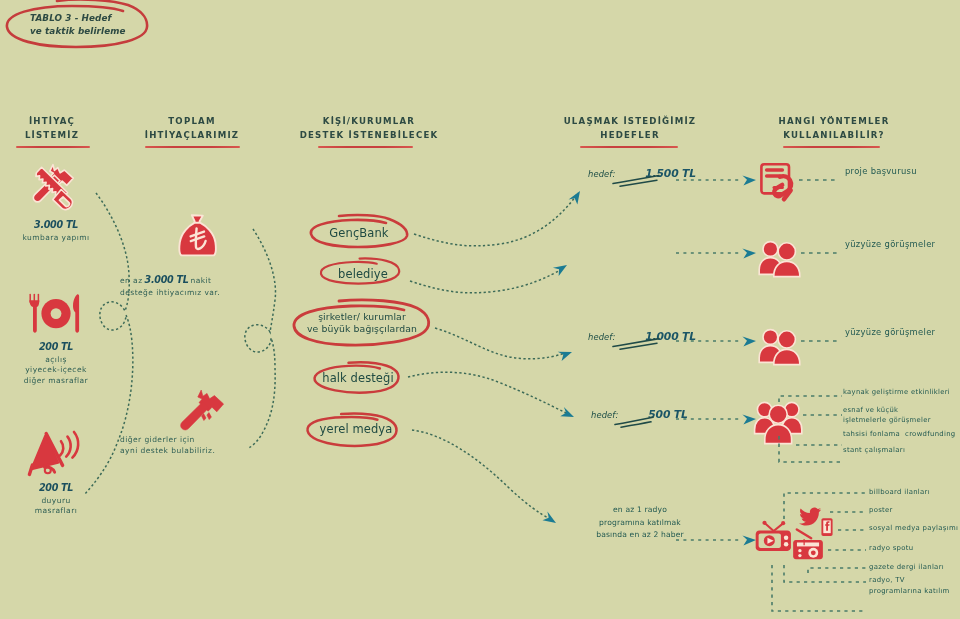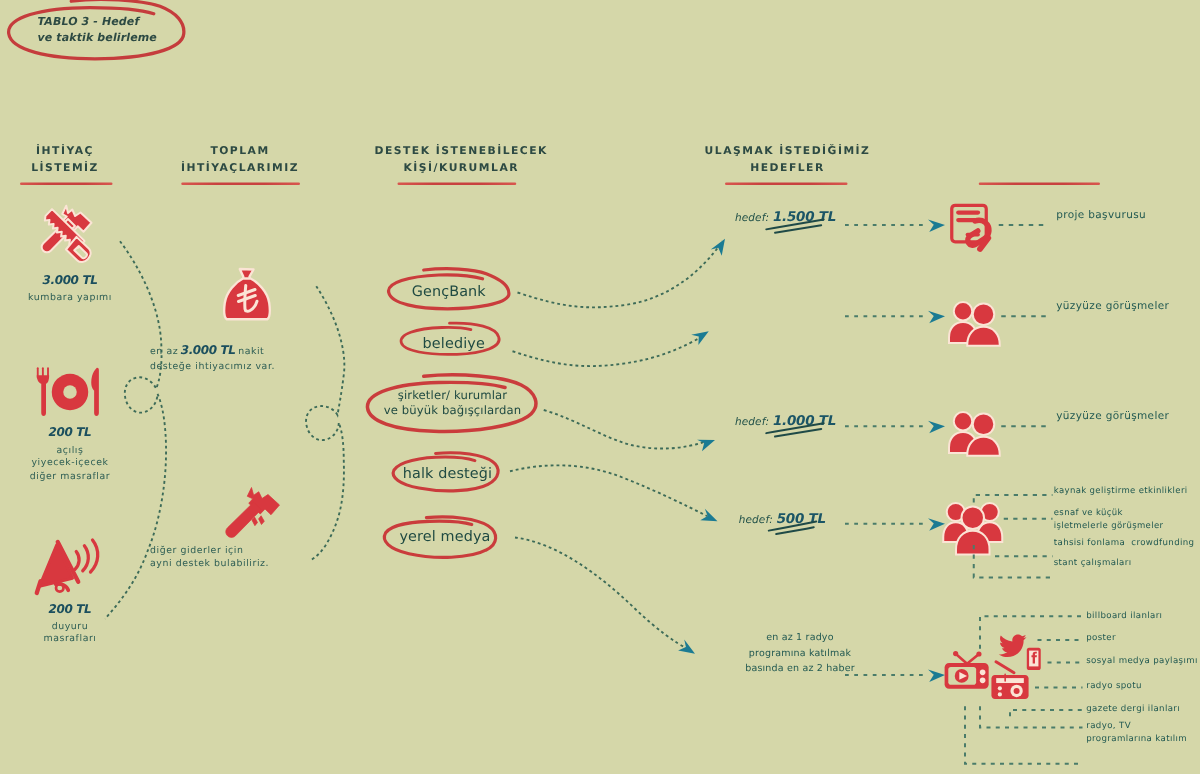--- a/index.html
+++ b/index.html
@@ -24,21 +24,21 @@
   .needblk{text-align:center;}
   .t2blk{text-align:left;}
   .ellipse-lbl{display:flex;align-items:center;justify-content:center;text-align:center;
         font-family:"DejaVu Sans",sans-serif;font-size:11.5px;color:#1f4a42;
         letter-spacing:0.1px;}
   .pl{white-space:pre-line;display:block;}
   .goal{white-space:nowrap;}
   .gpre{font-family:"DejaVu Sans",sans-serif;font-style:italic;font-size:8.4px;
         color:#205048;letter-spacing:0.1px;margin-top:16px;}
   .gval{font-family:"DejaVu Sans",sans-serif;font-weight:bold;font-style:italic;
-        font-size:10.8px;color:#1b5566;letter-spacing:-0.2px;padding-left:3px;}
+        font-size:10.8px;color:#1b5566;letter-spacing:-0.2px;padding-left:3px;margin-left:27px;}
   .goal2{font-family:"DejaVu Sans",sans-serif;font-size:7.6px;color:#235a52;
          line-height:12.6px;letter-spacing:0.15px;}
   .mlbl{font-family:"DejaVu Sans",sans-serif;font-size:8.4px;color:#235a52;
         line-height:11.5px;letter-spacing:0.3px;width:max-content;}
   .mlbl>span{white-space:pre;display:block;}
   .dsc2{font-family:"DejaVu Sans",sans-serif;font-size:7.5px;color:#2f5f55;
         line-height:11px;letter-spacing:0.45px;}
   .amt2{font-family:"DejaVu Sans",sans-serif;font-weight:bold;font-style:italic;
         font-size:9.6px;color:#1b4f5e;letter-spacing:-0.3px;padding:0 2px;}
   .amt{font-family:"DejaVu Sans",sans-serif;font-weight:bold;font-style:italic;
@@ -66,31 +66,35 @@
   </div>
   <div class="hrule" style="left:16px;top:146px;width:74px;"></div>
 
   <div class="colhead" style="left:132px;top:114px;width:120px;">
     <div>TOPLAM</div>
     <div>İHTİYAÇLARIMIZ</div>
   </div>
   <div class="hrule" style="left:145px;top:146px;width:95px;"></div>
 
   <div class="colhead" style="left:275px;top:114px;width:188px;">
+    <div>KİŞİ/KURUMLAR</div>
     <div>DESTEK İSTENEBİLECEK</div>
-    <div>KİŞİ/KURUMLAR</div>
   </div>
   <div class="hrule" style="left:318px;top:146px;width:95px;"></div>
 
   <div class="colhead" style="left:547px;top:114px;width:166px;">
     <div>ULAŞMAK İSTEDİĞİMİZ</div>
     <div>HEDEFLER</div>
   </div>
   <div class="hrule" style="left:580px;top:146px;width:98px;"></div>
 
+  <div class="colhead" style="left:764px;top:114px;width:140px;">
+    <div>HANGİ YÖNTEMLER</div>
+    <div>KULLANILABİLİR?</div>
+  </div>
   <div class="hrule" style="left:783px;top:146px;width:97px;"></div>
 
   <svg class="abs" style="left:28px;top:160px;" width="48" height="52" viewBox="0 0 48 52">
     <g fill="#d8383f" stroke="#fbe4d5" stroke-width="1.6" stroke-linejoin="round">
 
       <path d="M25.0 4.6 L26.4 10.4 L29.8 7.6 L32.1 12.8 L36.4 10.0 L45.2 18.2
                L38.8 25.4 L34.2 21.0 L30.8 24.6 L22.2 16.6 L25.4 13.2 L21.8 11.2 Z"></path>
       <path d="M26.4 15.2 L32.0 20.8 L12.6 40.6 C10.9 42.3 8.2 42.3 6.6 40.6
                C4.9 39.0 4.9 36.3 6.6 34.6 Z"></path>
 

